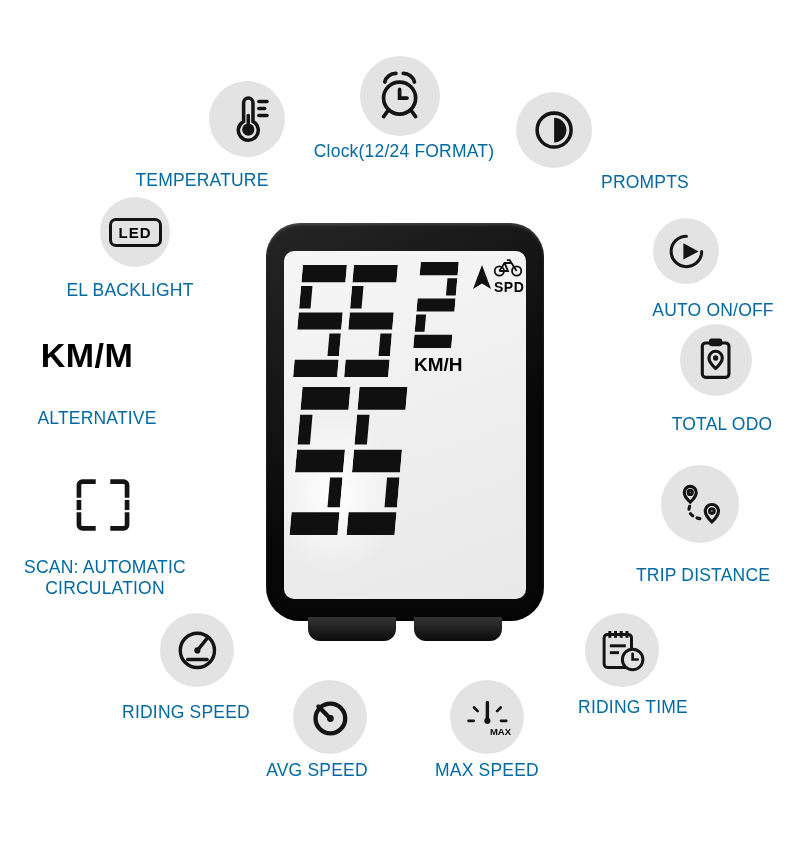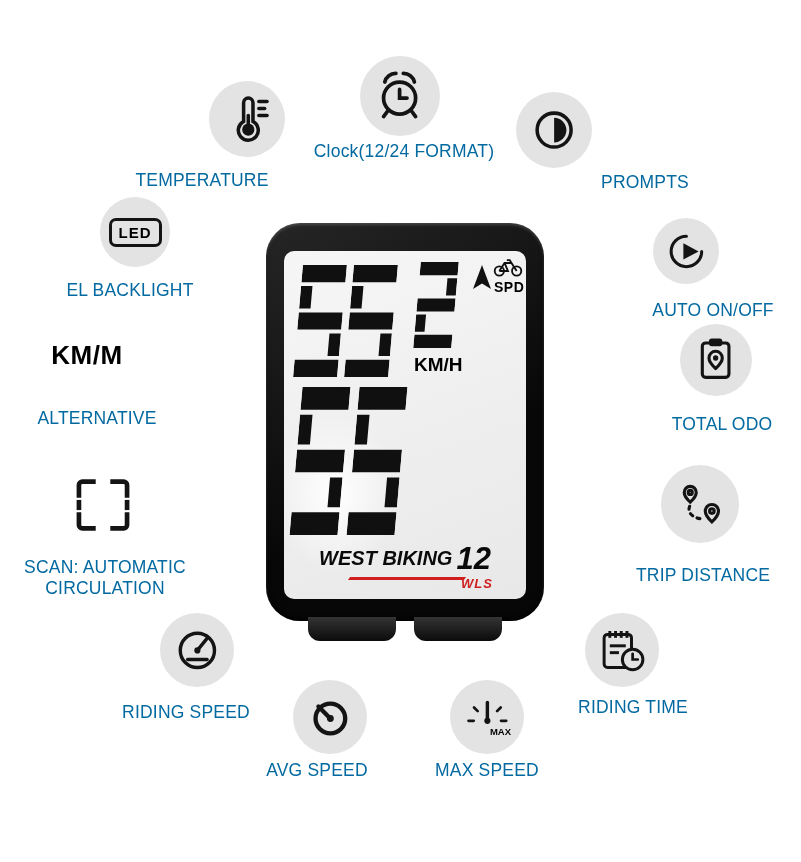--- a/index.html
+++ b/index.html
@@ -18,21 +18,21 @@
     position:absolute; transform:translateX(-50%); text-align:center;
     font-size:17.5px; line-height:21px; color:#0369a1; white-space:nowrap;
     letter-spacing:.2px;
   }
   .led-badge {
     border:3px solid #141414; border-radius:7px; padding:3px 7px;
     font-weight:700; font-size:15px; letter-spacing:1px;
   }
   .kmm-text {
     position:absolute; left:87px; top:355px; transform:translate(-50%,-50%);
-    font-weight:700; font-size:26px; letter-spacing:.5px;
+    font-weight:700; font-size:34px; letter-spacing:.5px;
   }
   .scan-box { position:absolute; left:70px; top:472px; width:66px; height:66px; }
   .scan-box svg { width:100%; height:100%; }
   .max-txt { position:absolute; right:13px; bottom:17px; font-size:9.5px; font-weight:700; }
 
   
   .device {
     position:absolute; left:266px; top:223px; width:278px; height:398px;
     background:linear-gradient(150deg,#262626,#070707 62%);
     border-radius:34px;
@@ -303,24 +303,17 @@
           <g fill="#101010">
             <rect x="0" y="0" width="100" height="26"></rect>
             <rect x="0" y="32" width="26" height="34"></rect>
             <rect x="0" y="72" width="100" height="26"></rect>
             <rect x="74" y="104" width="26" height="34"></rect>
             <rect x="0" y="144" width="100" height="26"></rect>
           </g>
         </svg>
       </span>
 
-    <div class="brandwrap">
-      <span class="brandinner">
-        <span class="brand-name">WEST BIKING</span><span class="brand-model">12</span>
-        <span class="red-line"></span>
-        <span class="wls">WLS</span>
-      </span>
-    </div>
   </div>
 
   <div class="btn btn-left"></div>
   <div class="btn btn-right"></div>
 </div>
 
 </body></html>

